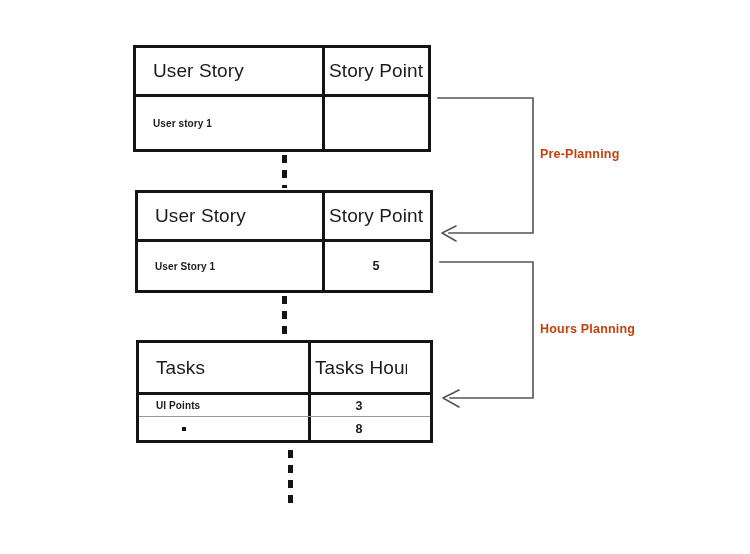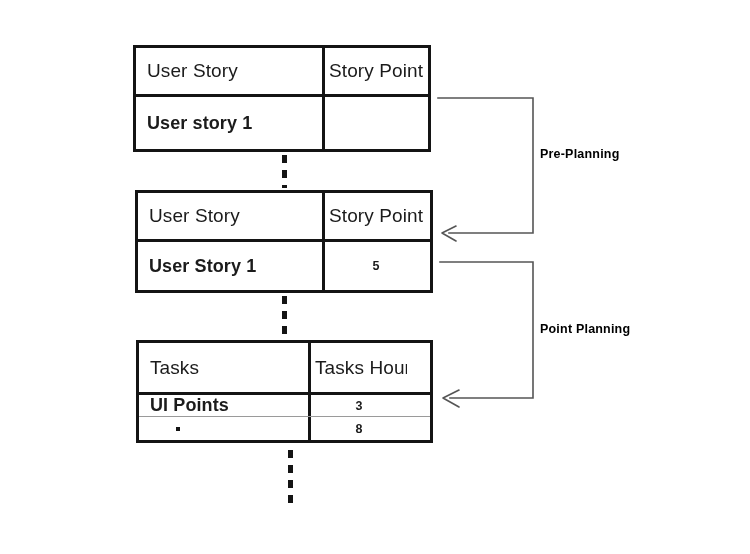--- a/index.html
+++ b/index.html
@@ -37,21 +37,21 @@
   .trow.hdr {
     border-bottom: 3px solid #141414;
   }
   .trow.sub {
     border-bottom: 1px solid #9a9a9a;
   }
   .cell-left {
     box-sizing: border-box;
     display: flex;
     align-items: center;
-    padding-left: 11px;
+    padding-left: 17px;
     border-right: 3px solid #141414;
     overflow: hidden;
     white-space: nowrap;
   }
   .cell-right {
     box-sizing: border-box;
     display: flex;
     align-items: center;
     justify-content: center;
     overflow: hidden;
@@ -61,21 +61,21 @@
     font-size: 19px;
     font-weight: 400;
     letter-spacing: 0.1px;
     color: #1b1b1b;
   }
   .hdr .cell-right {
     justify-content: flex-start;
     padding-left: 4px;
   }
   .body-txt {
-    font-size: 18px;
+    font-size: 10px;
     font-weight: 700;
     color: #1b1b1b;
     letter-spacing: 0.1px;
   }
   .num-txt {
     font-size: 12.5px;
     font-weight: 700;
     color: #1b1b1b;
   }
 
@@ -135,21 +135,21 @@
     width: 750px;
     height: 554px;
     overflow: visible;
   }
 
   
   .phase-label {
     position: absolute;
     font-size: 12.5px;
     font-weight: 700;
-    color: #000000;
+    color: #c2410c;
     letter-spacing: 0.2px;
     white-space: nowrap;
   }
   #label-pre-planning { left: 540px; top: 147px; }
   #label-sprint-planning { left: 540px; top: 322px; }
 
   
   #caption {
     position: absolute;
     left: 133px;
@@ -215,16 +215,16 @@
 
     <polyline points="438,98 533,98 533,233 449,233" fill="none" stroke="#555555" stroke-width="1.6" stroke-linecap="square" stroke-linejoin="miter"></polyline>
     <polyline points="456,226 442,233 456,241" fill="none" stroke="#555555" stroke-width="1.6" stroke-linecap="round" stroke-linejoin="round"></polyline>
 
     <polyline points="440,262 533,262 533,398 450,398" fill="none" stroke="#555555" stroke-width="1.6" stroke-linecap="square" stroke-linejoin="miter"></polyline>
     <polyline points="459,390 443,398 459,407" fill="none" stroke="#555555" stroke-width="1.6" stroke-linecap="round" stroke-linejoin="round"></polyline>
   </svg>
 
   <div class="phase-label" id="label-pre-planning">Pre-Planning</div>
 
-  <div class="phase-label" id="label-sprint-planning">Point Planning</div>
+  <div class="phase-label" id="label-sprint-planning">Hours Planning</div>
 
 
 </div>
 
 </body></html>

